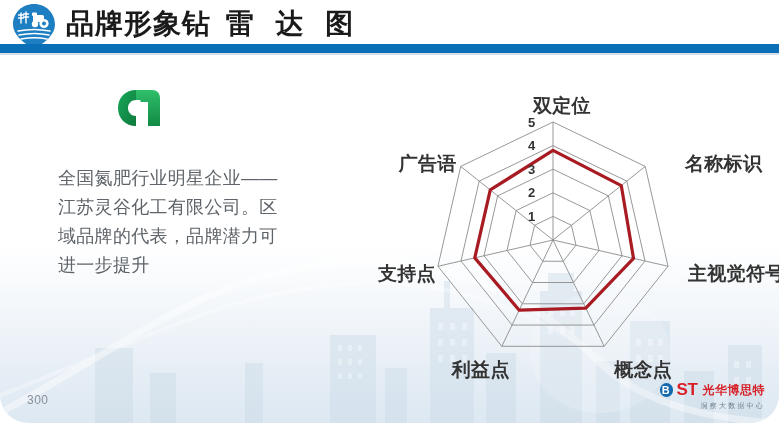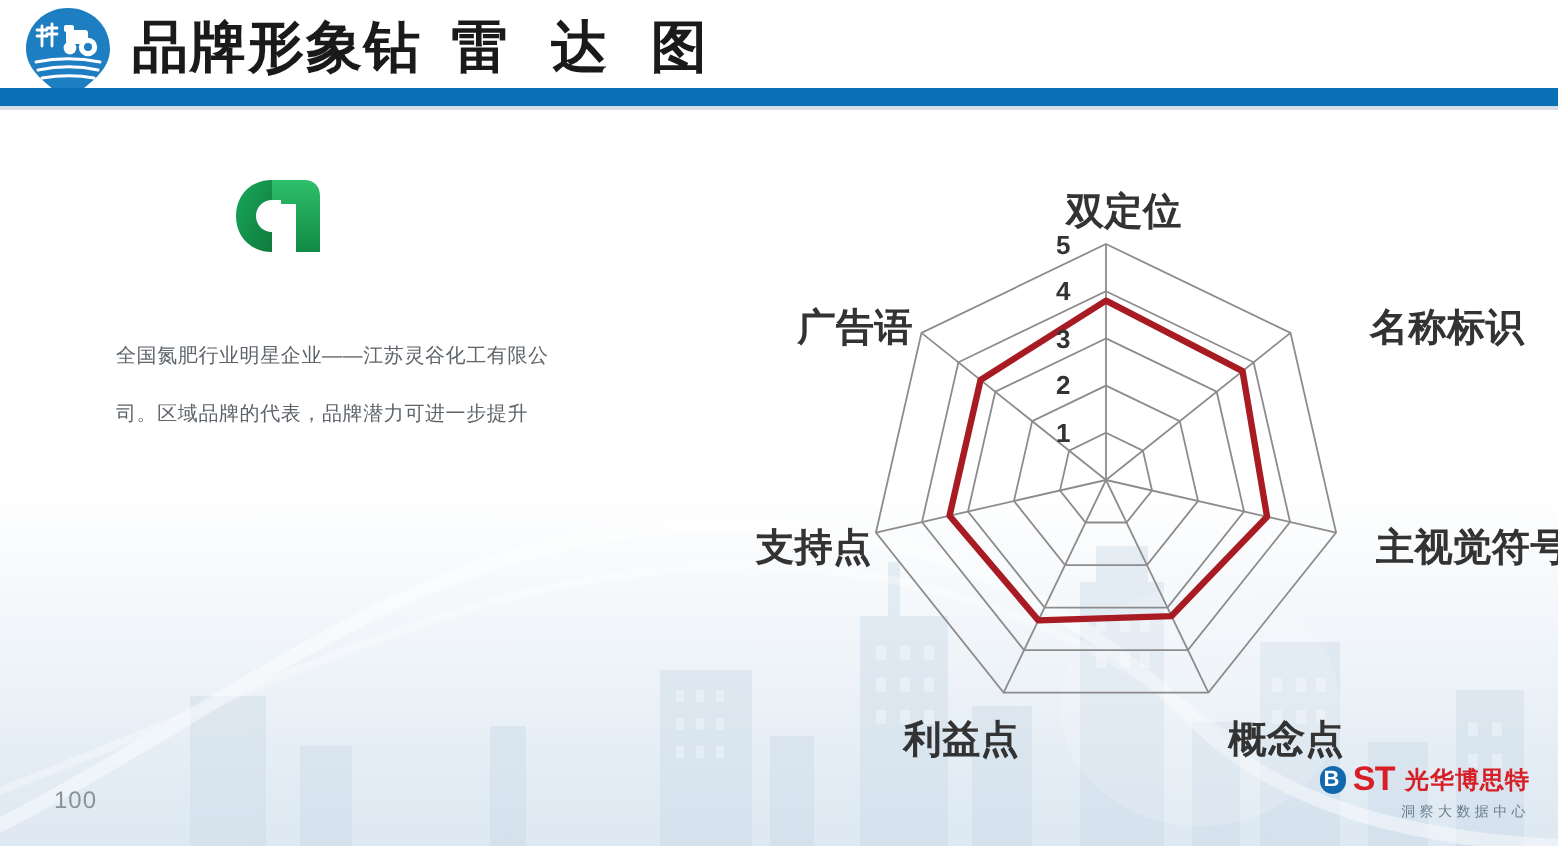--- a/index.html
+++ b/index.html
@@ -9,20 +9,21 @@
     background:#ffffff;
     position:relative;
   }
 
   
   #slide {
     position:absolute; inset:0;
     background:
       linear-gradient(to bottom,#ffffff 0%,#ffffff 58%,#f2f6fa 74%,#e6eef5 88%,#dde8f2 100%);
     overflow:hidden;
+    border-radius:28px;
   }
   #skyline { position:absolute; left:0; bottom:0; width:100%; height:170px; opacity:.55; }
   #swoosh  { position:absolute; left:0; bottom:0; width:100%; height:190px; opacity:.5; }
 
   
   #header { position:absolute; left:0; top:0; width:100%; height:56px; }
   #logo-pin { position:absolute; left:8px; top:2px; width:52px; height:50px; }
   #title {
     position:absolute; left:66px; top:5px;
     font-size:28px; font-weight:bold; color:#1a1a1a;
@@ -39,21 +40,21 @@
   }
 
   
   #left-panel { position:absolute; left:58px; top:88px; width:250px; }
   #company-logo { width:46px; height:40px; display:block; margin:0 auto 0 58px; }
   #company-name {
     margin-top:14px; font-size:12.5px; font-weight:bold; color:#2a2a2a;
     letter-spacing:.4px; text-align:left;
   }
   #company-desc {
-    margin-top:36px; font-size:10px; line-height:29px;
+    margin-top:36px; font-size:18px; line-height:29px;
     color:#5e6469; letter-spacing:.3px; width:222px;
   }
 
   
   #chart-area { position:absolute; left:345px; top:80px; width:430px; height:300px; }
   #radar { position:absolute; left:0; top:0; }
   .axis-label {
     position:absolute; font-size:19px; font-weight:bold; color:#333;
     white-space:nowrap; letter-spacing:.3px;
   }
@@ -229,21 +230,21 @@
       <div class="axis-label" style="left: 106.8px; top: 277.3px;">利益点</div>
       <div class="axis-label" style="left: 33px; top: 181.3px;">支持点</div>
       <div class="axis-label" style="left: 53.7px; top: 71.4px;">广告语</div>
       <div class="tick-label" style="left: 183px; top: 128.9px;">1</div>
       <div class="tick-label" style="left: 183px; top: 105.3px;">2</div>
       <div class="tick-label" style="left: 183px; top: 81.7px;">3</div>
       <div class="tick-label" style="left: 183px; top: 58.1px;">4</div>
       <div class="tick-label" style="left: 183px; top: 34.5px;">5</div>
     </div>
 
-  <div id="page-num">100</div>
+  <div id="page-num">300</div>
 
   <div id="footer-logo">
     <div id="fl-row">
       <span id="fl-badge">B</span>
       <span id="fl-e">ST</span>
       <span id="fl-cn">光华博思特</span>
     </div>
     <div id="fl-sub">洞察大数据中心</div>
   </div>
 

